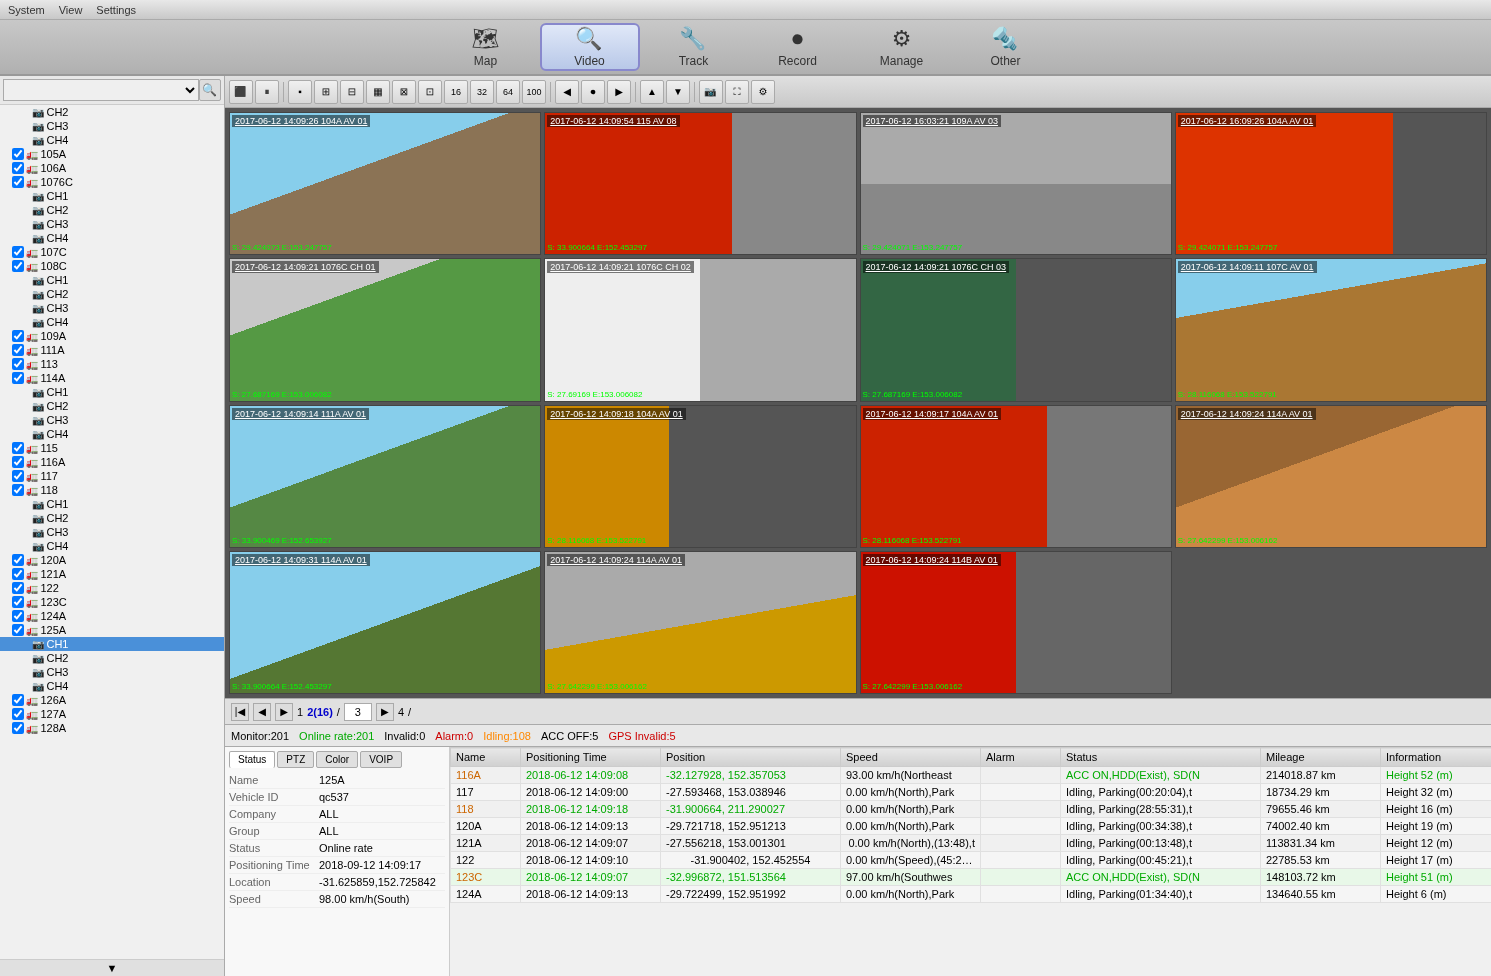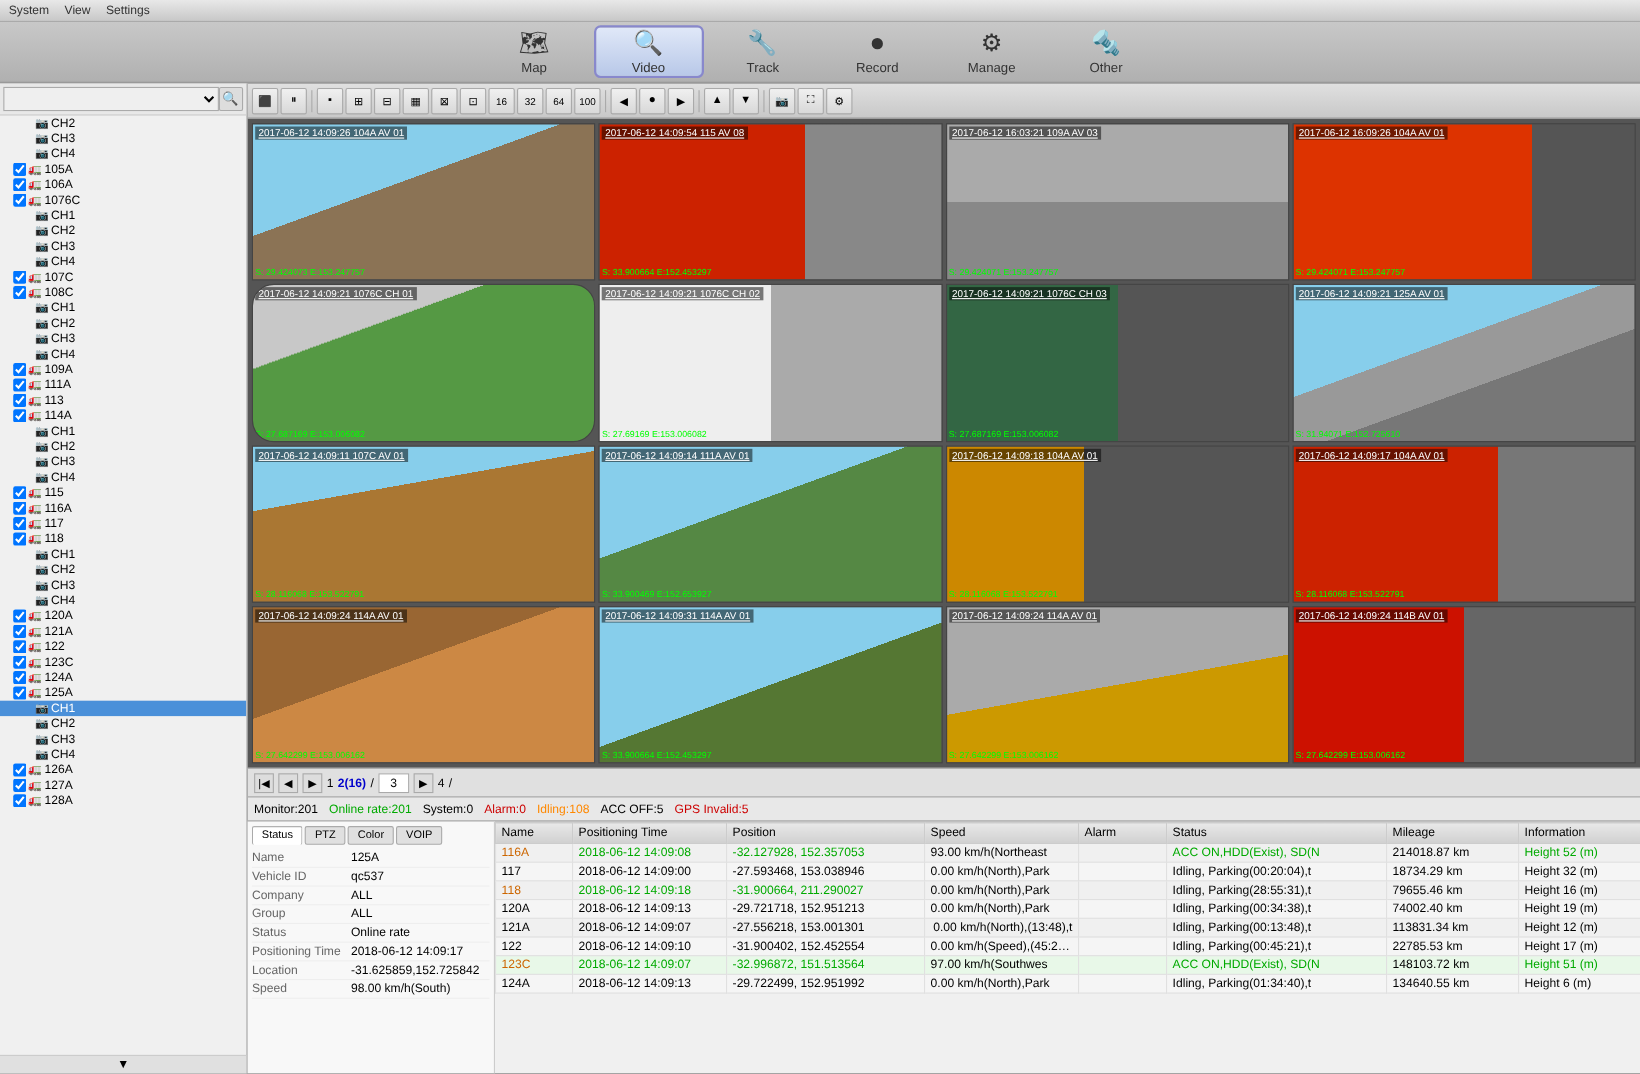--- a/index.html
+++ b/index.html
@@ -189,21 +189,21 @@
       left: 2px;
       color: #00ff00;
       font-size: 8px;
       z-index: 2;
     }
     
     .cam-road { background: linear-gradient(160deg, #87CEEB 40%, #8B7355 40%); }
     .cam-truck-red { background: linear-gradient(to right, #cc2200 60%, #888 60%); }
     .cam-grey { background: linear-gradient(to bottom, #aaa 50%, #888 50%); }
     .cam-red-side { background: linear-gradient(to right, #dd3300 70%, #555 70%); }
-    .cam-parking { background: linear-gradient(160deg, #c8c8c8 30%, #559944 30%); border-radius: 20px; }
+    .cam-parking { background: linear-gradient(160deg, #c8c8c8 30%, #559944 30%); }
     .cam-white-truck { background: linear-gradient(to right, #eee 50%, #aaa 50%); }
     .cam-green-truck { background: linear-gradient(to right, #336644 50%, #555 50%); }
     .cam-highway { background: linear-gradient(160deg, #87CEEB 40%, #999 40%, #999 60%, #777 60%); }
     .cam-dust { background: linear-gradient(170deg, #87CEEB 30%, #aa7733 30%); }
     .cam-street { background: linear-gradient(160deg, #87CEEB 40%, #558844 40%); }
     .cam-barrier { background: linear-gradient(to right, #cc8800 40%, #555 40%); }
     .cam-red2 { background: linear-gradient(to right, #cc2200 60%, #777 60%); }
     .cam-cloudy { background: linear-gradient(160deg, #996633 40%, #cc8844 40%); }
     .cam-car { background: linear-gradient(160deg, #87CEEB 50%, #557733 50%); }
     .cam-yellow { background: linear-gradient(170deg, #aaa 50%, #cc9900 50%); }
@@ -676,24 +676,20 @@
               <div class="overlay-bottom">S: 27.687169 E:153.006082</div>
             </div>
             <div class="video-cell cam-white-truck">
               <div class="overlay-text">2017-06-12 14:09:21  1076C CH 02</div>
               <div class="overlay-bottom">S: 27.69169 E:153.006082</div>
             </div>
             <div class="video-cell cam-green-truck">
               <div class="overlay-text">2017-06-12 14:09:21  1076C CH 03</div>
               <div class="overlay-bottom">S: 27.687169 E:153.006082</div>
             </div>
-            <div class="video-cell cam-highway">
-              <div class="overlay-text">2017-06-12 14:09:21  125A AV 01</div>
-              <div class="overlay-bottom">S: 31.94071 E:152.725610</div>
-            </div>
             <div class="video-cell cam-dust">
               <div class="overlay-text">2017-06-12 14:09:11  107C AV 01</div>
               <div class="overlay-bottom">S: 28.116068 E:153.522791</div>
             </div>
             <div class="video-cell cam-street">
               <div class="overlay-text">2017-06-12 14:09:14  111A AV 01</div>
               <div class="overlay-bottom">S: 33.900469 E:152.653927</div>
             </div>
             <div class="video-cell cam-barrier">
               <div class="overlay-text">2017-06-12 14:09:18  104A AV 01</div>
@@ -731,21 +727,21 @@
         <span>/</span>
         <input class="page-input" type="text" value="3" style="">
         <button class="page-nav-btn">▶</button>
         <span>4</span>
         <span>/</span>
       </div>
 
       <div class="status-bar">
         <span>Monitor:201</span>
         <span class="status-green">Online rate:201</span>
-        <span>System:0</span>
+        <span>Invalid:0</span>
         <span class="status-red">Alarm:0</span>
         <span class="status-orange">Idling:108</span>
         <span>ACC OFF:5</span>
         <span class="status-red">GPS Invalid:5</span>
       </div>
     </div>
 
     <div class="bottom-panel">
 
       <div class="info-panel">
@@ -771,21 +767,21 @@
             <div class="info-row">
               <span class="info-label">Group</span>
               <span class="info-value">ALL</span>
             </div>
             <div class="info-row">
               <span class="info-label">Status</span>
               <span class="info-value">Online rate</span>
             </div>
             <div class="info-row">
               <span class="info-label">Positioning Time</span>
-              <span class="info-value">2018-06-12 14:09:17</span>
+              <span class="info-value">2018-09-12 14:09:17</span>
             </div>
             <div class="info-row">
               <span class="info-label">Location</span>
               <span class="info-value">-31.625859,152.725842</span>
             </div>
             <div class="info-row">
               <span class="info-label">Speed</span>
               <span class="info-value">98.00 km/h(South)</span>
             </div>
           </div>
@@ -852,21 +848,21 @@
                 <td style="color: rgb(0, 0, 0);">-27.556218, 153.001301</td>
                 <td style="color: rgb(0, 0, 0); text-align: right;">0.00 km/h(North),(13:48),t</td>
                 <td style="color: rgb(0, 0, 0);"></td>
                 <td style="color: rgb(0, 0, 0);">Idling, Parking(00:13:48),t</td>
                 <td style="color: rgb(0, 0, 0);">113831.34 km</td>
                 <td style="color: rgb(0, 0, 0);">Height 12 (m)</td>
               </tr>
               <tr>
                 <td style="color: rgb(0, 0, 0);">122</td>
                 <td style="color: rgb(0, 0, 0);">2018-06-12 14:09:10</td>
-                <td style="color: rgb(0, 0, 0);">-31.900402, 152.452554</td>
+                <td style="color: rgb(0, 0, 0); text-align: center;">-31.900402, 152.452554</td>
                 <td style="color: rgb(0, 0, 0);">0.00 km/h(Speed),(45:21),t</td>
                 <td style="color: rgb(0, 0, 0);"></td>
                 <td style="color: rgb(0, 0, 0);">Idling, Parking(00:45:21),t</td>
                 <td style="color: rgb(0, 0, 0);">22785.53 km</td>
                 <td style="color: rgb(0, 0, 0);">Height 17 (m)</td>
               </tr>
               <tr class="row-highlight">
                 <td style="color: rgb(204, 102, 0);">123C</td>
                 <td style="color: rgb(0, 170, 0);">2018-06-12 14:09:07</td>
                 <td style="color: rgb(0, 170, 0); margin-top: 44px;">-32.996872, 151.513564</td>

